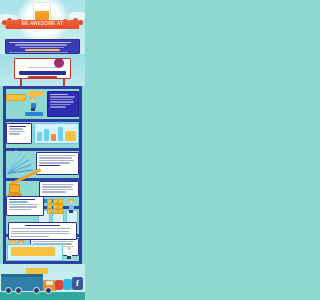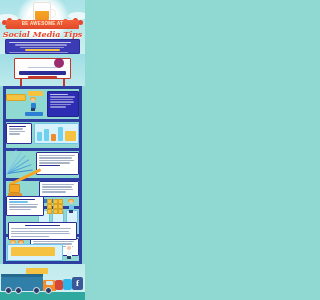--- a/index.html
+++ b/index.html
@@ -152,21 +152,20 @@
       <div class="flower" style="left:10px;top:1px"></div>
       <div class="flower" style="left:15px;top:3px"></div>
       <div class="leaf" style="left:3px;top:8px"></div>
       <div class="leaf" style="left:12px;top:8px"></div>
     </div>
 
     <div class="banner">
       <div class="banner-txt">BE AWESOME AT</div>
     </div>
 
-    <div class="title">Social Media Tips</div>
   </div>
 
   <div class="intro">
     <div class="tl" style="width:92%"></div>
     <div class="tl d" style="width:78%;margin-left:6px"></div>
     <div class="tl d" style="width:66%;margin-left:11px"></div>
     <div class="tl y" style="width:52%;margin-left:16px"></div>
     <div class="tl d" style="width:88%"></div>
   </div>
 

